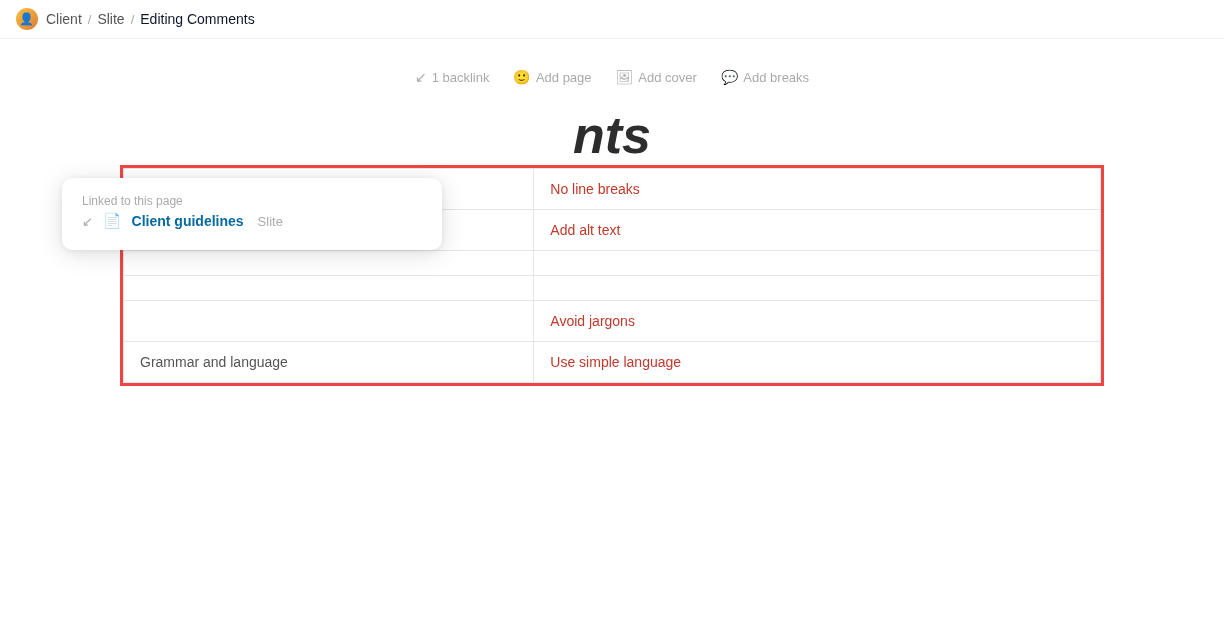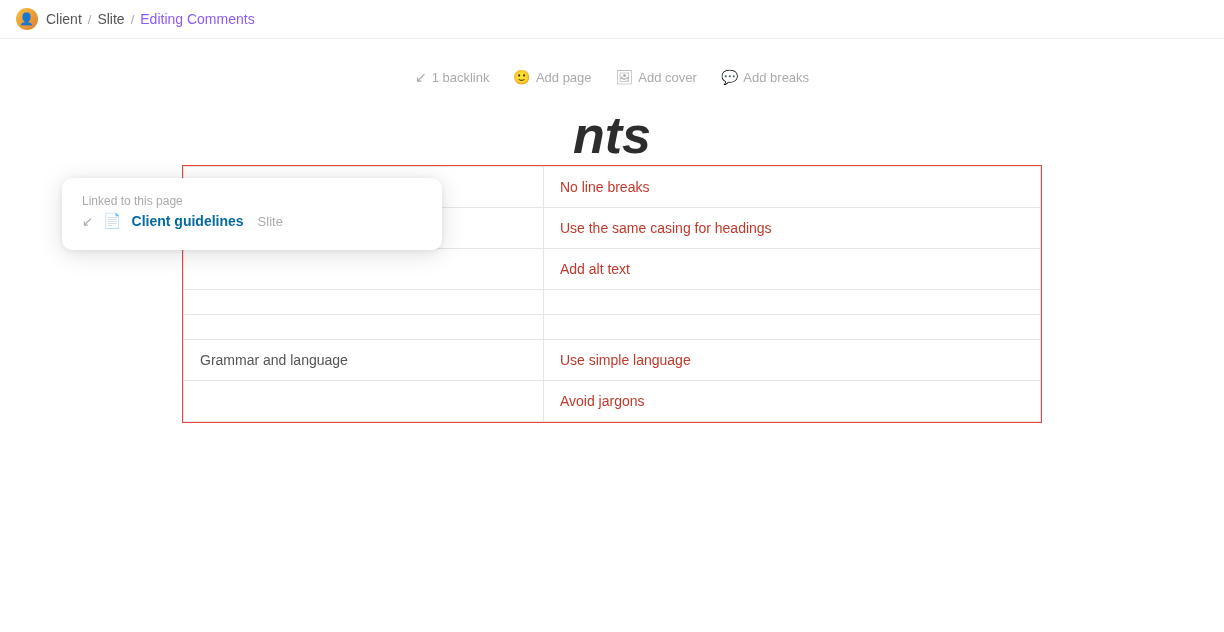--- a/index.html
+++ b/index.html
@@ -38,21 +38,21 @@
     .breadcrumb-sep {
       color: #aaa;
       font-size: 13px;
     }
     .breadcrumb-link {
       color: #555;
       cursor: pointer;
       text-decoration: none;
     }
     .breadcrumb-current {
-      color: #8b5cf6;
+      color: #0f172a;
       font-weight: 500;
     }
 
     
     .main {
       display: flex;
       flex-direction: column;
       align-items: center;
       padding-top: 30px;
       position: relative;
@@ -132,22 +132,22 @@
       font-size: 52px;
       font-weight: 800;
       color: #2d2d2d;
       font-style: italic;
       
       
     }
 
     
     .table-wrapper {
-      width: 860px;
-      border: 1px solid #ef4444;
+      width: 984px;
+      border: 3px solid #ef4444;
       border-radius: 0;
       margin: 0 auto;
       overflow: hidden;
     }
     table {
       width: 100%;
       border-collapse: collapse;
     }
     table td {
       padding: 12px 16px;
@@ -204,41 +204,37 @@
 
   <div class="table-wrapper">
     <table>
       <tbody id="table-body">
       <tr>
             <td>Formatting</td>
             <td style="color: rgb(192, 57, 43);">No line breaks</td>
           </tr>
           <tr>
             <td></td>
-            <td style="color: rgb(192, 57, 43);">Use the same casing for headings</td>
-          </tr>
-          <tr>
-            <td></td>
             <td style="color: rgb(192, 57, 43);">Add alt text</td>
           </tr>
           <tr>
             <td></td>
             <td></td>
           </tr>
           <tr>
             <td></td>
             <td></td>
+          </tr>
+          <tr>
+            <td></td>
+            <td style="color: rgb(192, 57, 43);">Avoid jargons</td>
           </tr>
           <tr>
             <td>Grammar and language</td>
             <td style="color: rgb(192, 57, 43);">Use simple language</td>
-          </tr>
-          <tr>
-            <td></td>
-            <td style="color: rgb(192, 57, 43);">Avoid jargons</td>
           </tr>
         </tbody>
     </table>
   </div>
 
 </div>
 
 <div class="backlink-popup">
   <div class="backlink-popup-title">Linked to this page</div>
   <div class="backlink-item">

